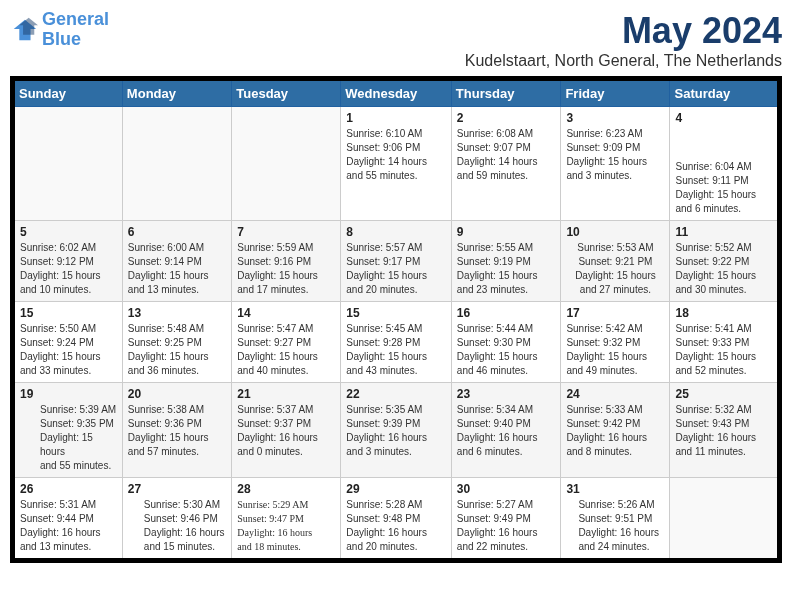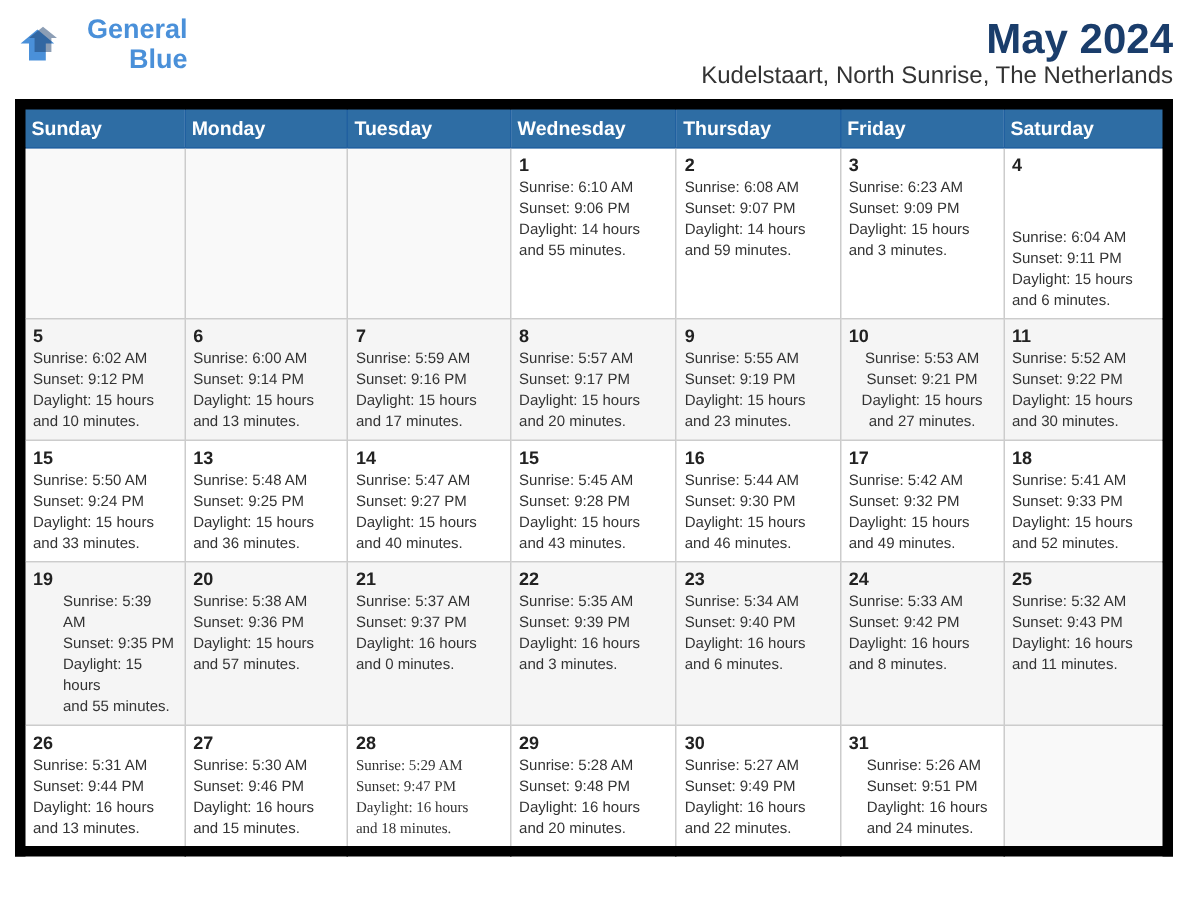--- a/index.html
+++ b/index.html
@@ -12,52 +12,51 @@
     }
     .header-area {
       display: flex;
       justify-content: space-between;
       align-items: flex-start;
       margin-bottom: 6px;
     }
     .logo {
       display: flex;
       align-items: center;
-      gap: 20px;
-      text-align: right;
+      gap: 4px;
     }
     .logo-text {
       font-size: 18px;
       font-weight: bold;
       color: #1a3d6b;
       line-height: 1.1;
     }
     .logo-text span {
       color: #4a90d9;
     }
     .logo-icon {
       width: 28px;
       height: 28px;
     }
     .title-area {
       text-align: right;
     }
     .main-title {
-      font-size: 28px;
+      font-size: 36px;
       font-weight: bold;
       color: #1a3d6b;
     }
     .subtitle {
       font-size: 16px;
       color: #333;
     }
     .calendar {
       width: 100%;
       border-collapse: collapse;
-      border: 7px solid #000000;
+      border: 5px solid #000000;
     }
     .calendar th {
       background: #2e6da4;
       color: #fff;
       font-size: 13px;
       font-weight: bold;
       padding: 5px 4px;
       text-align: left;
       border: 1px solid #2060a0;
     }
@@ -113,21 +112,21 @@
       <polygon points="16,4 28,14 22,14 22,26 10,26 10,14 4,14" fill="#4a90d9"></polygon>
       <polygon points="20,2 30,10 26,10 26,20 14,20 14,10 10,10" fill="#1a3d6b" opacity="0.5"></polygon>
     </svg>
     <div class="logo-text">
       <div><span>General</span></div>
       <div style="color:#4a90d9">Blue</div>
     </div>
   </div>
   <div class="title-area">
     <div class="main-title">May 2024</div>
-    <div class="subtitle">Kudelstaart, North Sunrise, The Netherlands</div>
+    <div class="subtitle">Kudelstaart, North General, The Netherlands</div>
   </div>
 </div>
 
 <table class="calendar">
   <thead>
     <tr>
       <th>Sunday</th>
       <th>Monday</th>
       <th>Tuesday</th>
       <th>Wednesday</th>
@@ -326,21 +325,21 @@
       <tr class="row-5">
         <td>
           <span class="day-num">26</span>
           <div class="day-info" style="white-space: pre-line;">Sunrise: 5:31 AM
 Sunset: 9:44 PM
 Daylight: 16 hours
 and 13 minutes.</div>
         </td>
         <td>
           <span class="day-num">27</span>
-          <div class="day-info" style="white-space: pre-line;">Sunrise: 5:30 AM
+          <div class="day-info" style="white-space: pre-line; margin-left: 16px;">Sunrise: 5:30 AM
 Sunset: 9:46 PM
 Daylight: 16 hours
 and 15 minutes.</div>
         </td>
         <td>
           <span class="day-num">28</span>
           <div class="day-info" style="white-space: pre-line; font-family: Liberation Serif, serif;">Sunrise: 5:29 AM
 Sunset: 9:47 PM
 Daylight: 16 hours
 and 18 minutes.</div>

